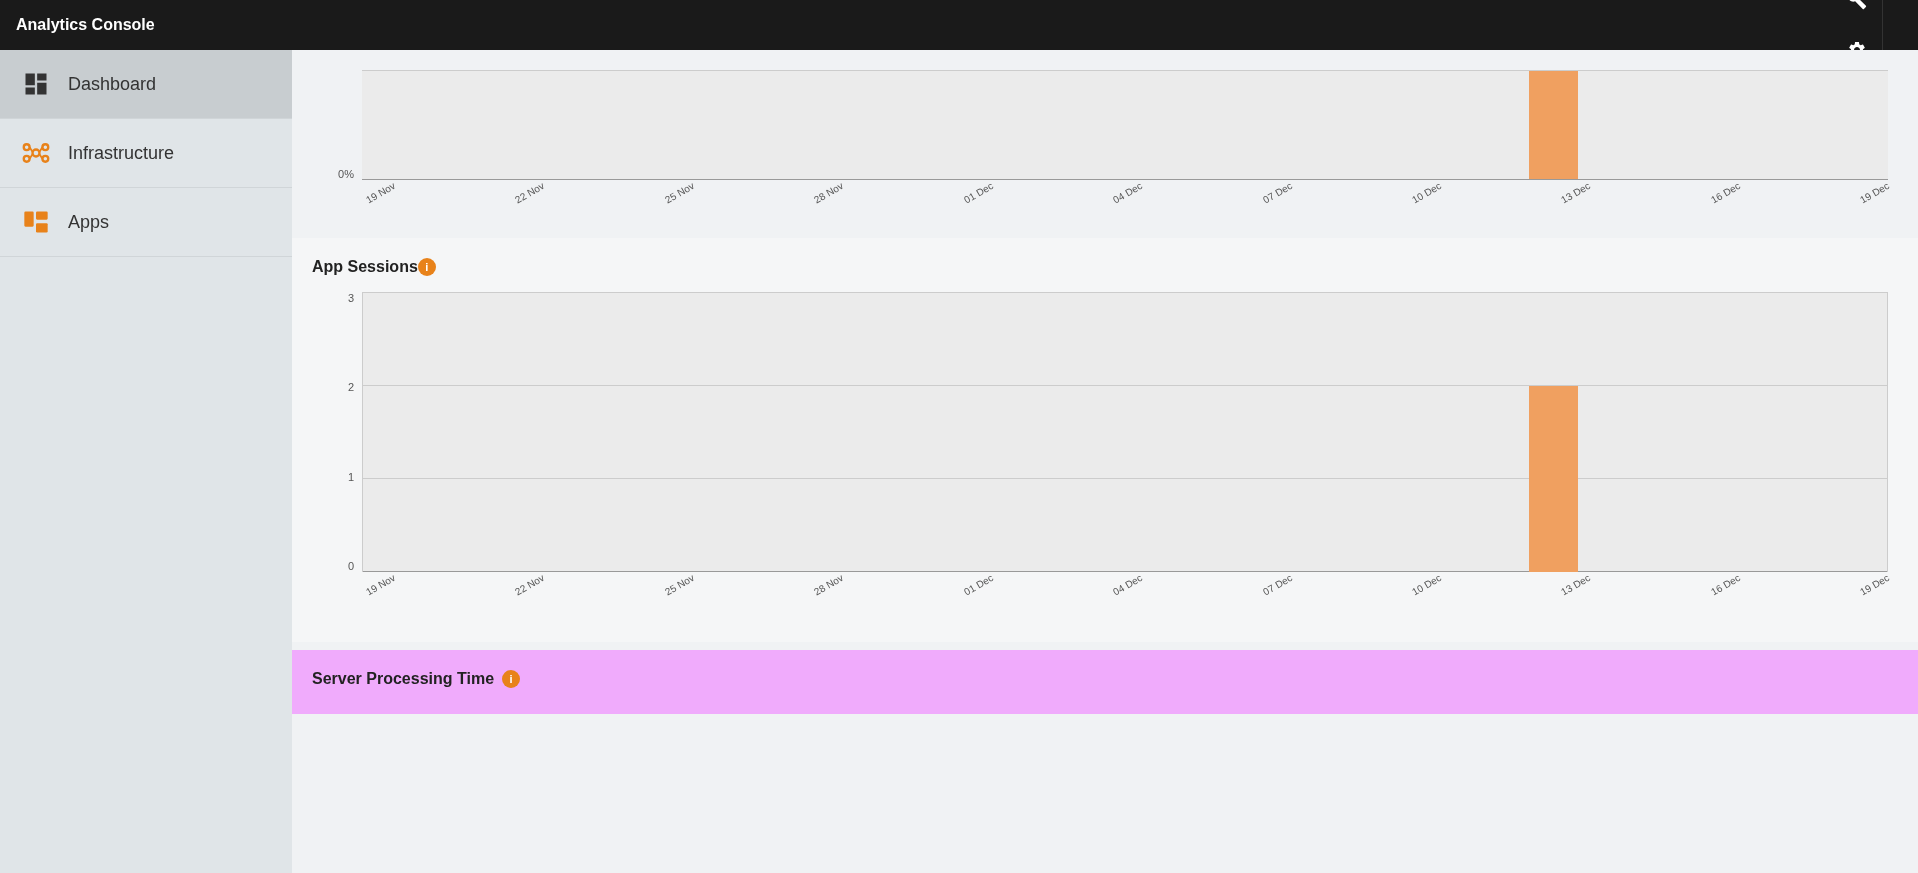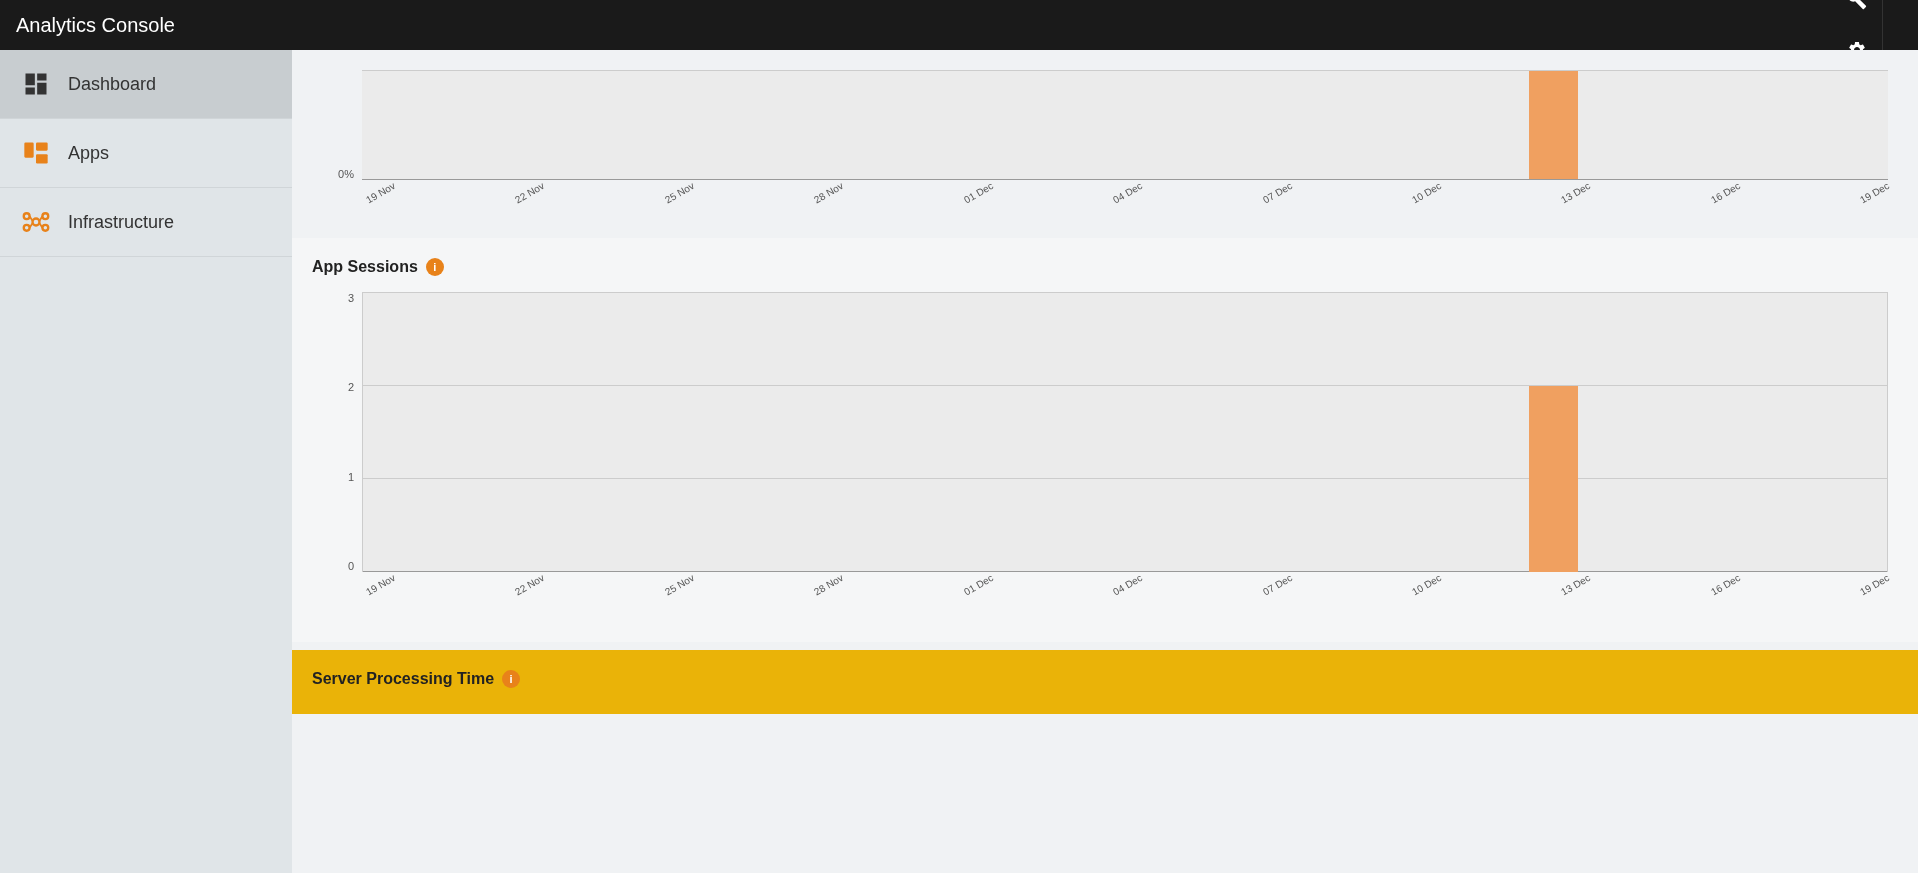--- a/index.html
+++ b/index.html
@@ -10,22 +10,22 @@
       background: #1a1a1a;
       color: white;
       height: 50px;
       display: flex;
       align-items: center;
       justify-content: space-between;
       padding: 0 16px;
       flex-shrink: 0;
     }
     .header-title {
-      font-size: 20px;
-      font-weight: 400;
+      font-size: 16px;
+      font-weight: 700;
     }
     .header-icons {
       display: flex;
       align-items: center;
       gap: 0;
       flex-direction: column;
     }
     .header-icon-btn {
       width: 50px;
       height: 50px;
@@ -99,40 +99,39 @@
       background: #f5f6f7;
       margin-bottom: 8px;
       padding: 20px 30px 20px 20px;
     }
     .chart-title {
       font-size: 16px;
       font-weight: 700;
       margin-bottom: 16px;
       display: flex;
       align-items: center;
-      gap: 8px;
       color: #222;
     }
     .info-icon {
       width: 18px;
       height: 18px;
       border-radius: 50%;
       background: #e8821a;
       color: white;
       font-size: 11px;
       font-weight: bold;
       display: inline-flex;
       align-items: center;
       justify-content: center;
       cursor: pointer;
     }
 
     
     .server-section {
-      background: #eab308;
+      background: #f0abfc;
       padding: 20px 30px 10px 20px;
     }
     .server-title {
       font-size: 16px;
       font-weight: 700;
       display: flex;
       align-items: center;
       gap: 8px;
       color: #222;
       margin-bottom: 16px;
@@ -177,49 +176,49 @@
 
   <nav class="sidebar">
 
     <div class="sidebar-item active">
       <div class="sidebar-icon">
         <svg width="28" height="28" viewBox="0 0 24 24" fill="#333">
           <path d="M3 13h8V3H3v10zm0 8h8v-6H3v6zm10 0h8V11h-8v10zm0-18v6h8V3h-8z"></path>
         </svg>
       </div>
       <span>Dashboard</span>
-    </div>
-
-    <div class="sidebar-item">
-      <div class="sidebar-icon">
-        <svg width="28" height="28" viewBox="0 0 24 24" fill="#e8821a">
-          <rect x="2" y="3" width="8" height="13" rx="1" ry="1"></rect>
-          <rect x="12" y="3" width="10" height="7" rx="1" ry="1"></rect>
-          <rect x="12" y="13" width="10" height="8" rx="1" ry="1"></rect>
-        </svg>
-      </div>
-      <span>Apps</span>
     </div>
 
     <div class="sidebar-item">
       <div class="sidebar-icon">
         <svg width="28" height="28" viewBox="0 0 24 24" fill="#e8821a">
           <circle cx="12" cy="12" r="3" fill="none" stroke="#e8821a" stroke-width="2"></circle>
           <circle cx="4" cy="7" r="2.5" fill="none" stroke="#e8821a" stroke-width="2"></circle>
           <circle cx="20" cy="7" r="2.5" fill="none" stroke="#e8821a" stroke-width="2"></circle>
           <circle cx="4" cy="17" r="2.5" fill="none" stroke="#e8821a" stroke-width="2"></circle>
           <circle cx="20" cy="17" r="2.5" fill="none" stroke="#e8821a" stroke-width="2"></circle>
           <line x1="6.5" y1="7" x2="9" y2="11" stroke="#e8821a" stroke-width="1.5"></line>
           <line x1="17.5" y1="7" x2="15" y2="11" stroke="#e8821a" stroke-width="1.5"></line>
           <line x1="6.5" y1="17" x2="9" y2="13" stroke="#e8821a" stroke-width="1.5"></line>
           <line x1="17.5" y1="17" x2="15" y2="13" stroke="#e8821a" stroke-width="1.5"></line>
         </svg>
       </div>
       <span>Infrastructure</span>
     </div>
+
+    <div class="sidebar-item">
+      <div class="sidebar-icon">
+        <svg width="28" height="28" viewBox="0 0 24 24" fill="#e8821a">
+          <rect x="2" y="3" width="8" height="13" rx="1" ry="1"></rect>
+          <rect x="12" y="3" width="10" height="7" rx="1" ry="1"></rect>
+          <rect x="12" y="13" width="10" height="8" rx="1" ry="1"></rect>
+        </svg>
+      </div>
+      <span>Apps</span>
+    </div>
   </nav>
 
   <main class="content">
 
     <div class="chart-section" style="padding-bottom: 0; background: #f0f2f4;">
       <div style="position: relative; height: 160px; padding-left: 50px; padding-bottom: 50px;">
 
         <div style="position: absolute; top:0; left:50px; right:0; bottom:50px; background:#ebebeb;">
 
           <div style="position:absolute; bottom:0; left:76.5%; width:3.2%; height:100%; background:#f0a060;"></div>

